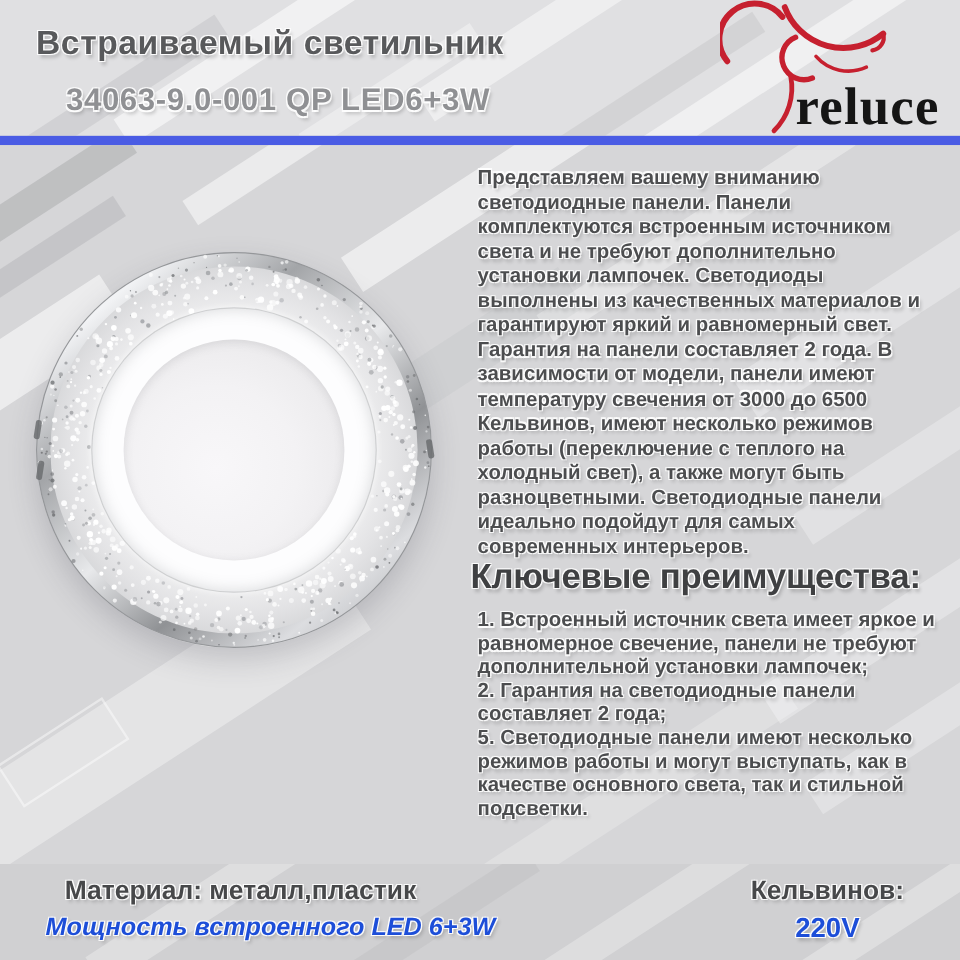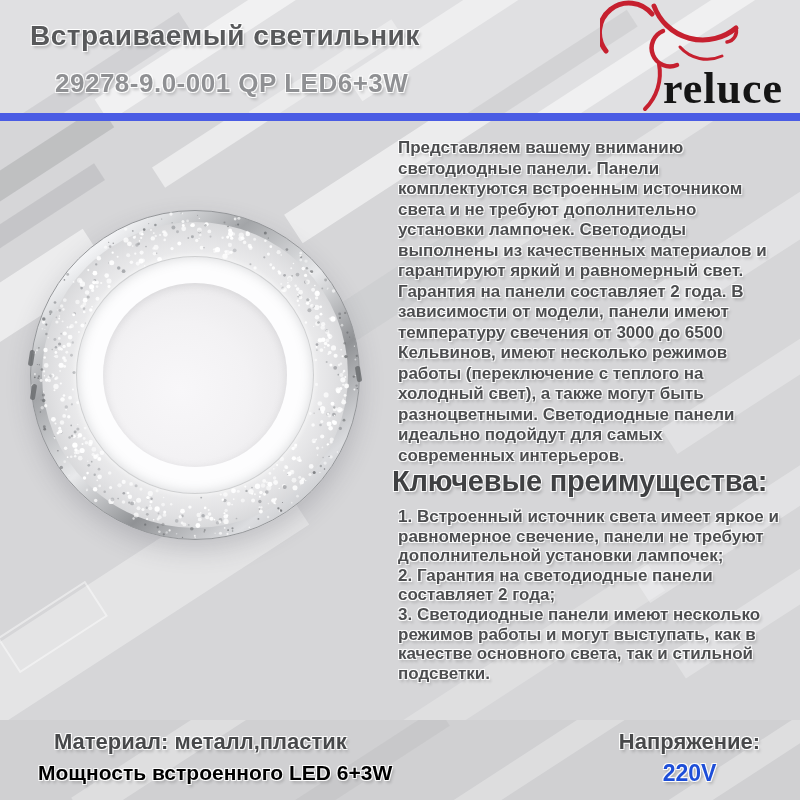--- a/index.html
+++ b/index.html
@@ -51,41 +51,41 @@
   .adv-h { position:absolute; left:392px; top:344px; width:405px; font-size:29px; font-weight:800;
            color:#3f4042; letter-spacing:-0.2px; }
   .adv { position:absolute; left:398px; top:386px; width:394px; font-size:17px; font-weight:bold;
          line-height:19.6px; color:var(--text_gray,#4c4d4f); }
   .adv p { margin:0; }
 
   
   footer { position:relative; width:800px; height:80px; background:#d0d0d2; overflow:hidden; }
   .sp-left { position:absolute; left:38px; top:9px; }
   .sp-mat { font-size:22px; font-weight:bold; color:#47484a;padding-left:16px; }
-  .sp-pow { font-size:21px; font-weight:bold; color:#000000; margin-top:6px; }
+  .sp-pow { font-size:21px; font-weight:bold; color:#1d4ed8; margin-top:6px;font-style:italic; }
   .sp-right { position:absolute; right:18px; top:9px; width:185px; text-align:center; }
   .sp-vl { font-size:22px; font-weight:bold; color:#47484a; }
   .sp-vv { font-size:23px; font-weight:bold; color:#1d4ed8; margin-top:5px; }
 </style>
 </head>
 <body>
 
 <div class="page">
 
   <header class="hdr">
     <div class="deco">
       <div class="st" style="left:80px;top:24px;width:270px;height:26px;background:rgba(255,255,255,.55)"></div>
       <div class="st" style="left:330px;top:-8px;width:300px;height:30px;background:rgba(255,255,255,.45)"></div>
       <div class="st" style="left:520px;top:42px;width:260px;height:24px;background:rgba(255,255,255,.5)"></div>
       <div class="st" style="left:10px;top:62px;width:190px;height:22px;background:rgba(120,122,126,.14)"></div>
       <div class="st" style="left:430px;top:68px;width:220px;height:20px;background:rgba(120,122,126,.12)"></div>
       <div class="st" style="left:240px;top:64px;width:170px;height:18px;background:rgba(255,255,255,.35)"></div>
     </div>
     <h1 class="outl">Встраиваемый светильник</h1>
-    <div class="model outl">29278-9.0-001 QP LED6+3W</div>
+    <div class="model outl">34063-9.0-001 QP LED6+3W</div>
     <div class="logo">
       <svg width="195" height="112" viewBox="0 0 195 110">
         <g fill="none" stroke="#c6202f" stroke-linecap="round">
           <path d="M6,50 A27,27 0 0 1 52,13" stroke-width="5"></path>
           <path d="M54,5 A52,52 0 0 0 136,27" stroke-width="5"></path>
           <path d="M136,27 A11,11 0 0 1 127,41" stroke-width="3.5"></path>
           <path d="M63,30 A18,18 0 1 0 77,64" stroke-width="4.5"></path>
           <path d="M80,46 A36,36 0 0 0 122,55" stroke-width="3"></path>
           <path d="M59,63 A50,50 0 0 1 45,108" stroke-width="4"></path>
         </g>
@@ -796,33 +796,33 @@
       <div class="clip" style="left:1px;top:174px;"></div>
       <div class="clip" style="right:-1px;top:156px;transform:rotate(-9deg);"></div>
     </div>
 
     <div class="desc outl">Представляем вашему вниманию светодиодные панели. Панели комплектуются встроенным источником света и не требуют дополнительно установки лампочек. Светодиоды выполнены из качественных материалов и гарантируют яркий и равномерный свет. Гарантия на панели составляет 2 года. В зависимости от модели, панели имеют температуру свечения от 3000 до 6500 Кельвинов, имеют несколько режимов работы (переключение с теплого на холодный свет), а также могут быть разноцветными. Светодиодные панели идеально подойдут для самых современных интерьеров.</div>
 
     <h2 class="adv-h outl">Ключевые преимущества:</h2>
     <div class="adv outl">
       <p>1. Встроенный источник света имеет яркое и равномерное свечение, панели не требуют дополнительной установки лампочек;</p>
       <p>2. Гарантия на светодиодные панели составляет 2 года;</p>
-      <p>3. Светодиодные панели имеют несколько режимов работы и могут выступать, как в качестве основного света, так и стильной подсветки.</p>
+      <p>5. Светодиодные панели имеют несколько режимов работы и могут выступать, как в качестве основного света, так и стильной подсветки.</p>
     </div>
   </main>
 
   <footer>
     <div class="deco">
       <div class="st" style="left:60px;top:10px;width:240px;height:30px;background:rgba(255,255,255,.3)"></div>
       <div class="st" style="left:420px;top:20px;width:260px;height:26px;background:rgba(255,255,255,.28)"></div>
       <div class="st" style="left:640px;top:36px;width:200px;height:24px;background:rgba(255,255,255,.3)"></div>
       <div class="st" style="left:260px;top:40px;width:200px;height:22px;background:rgba(110,112,116,.08)"></div>
     </div>
     <div class="sp-left">
       <div class="sp-mat outl">Материал: металл,пластик</div>
       <div class="sp-pow outl">Мощность встроенного LED 6+3W</div>
     </div>
     <div class="sp-right">
-      <div class="sp-vl outl">Напряжение:</div>
+      <div class="sp-vl outl">Кельвинов:</div>
       <div class="sp-vv outl">220V</div>
     </div>
   </footer>
 </div>
 
 </body></html>

